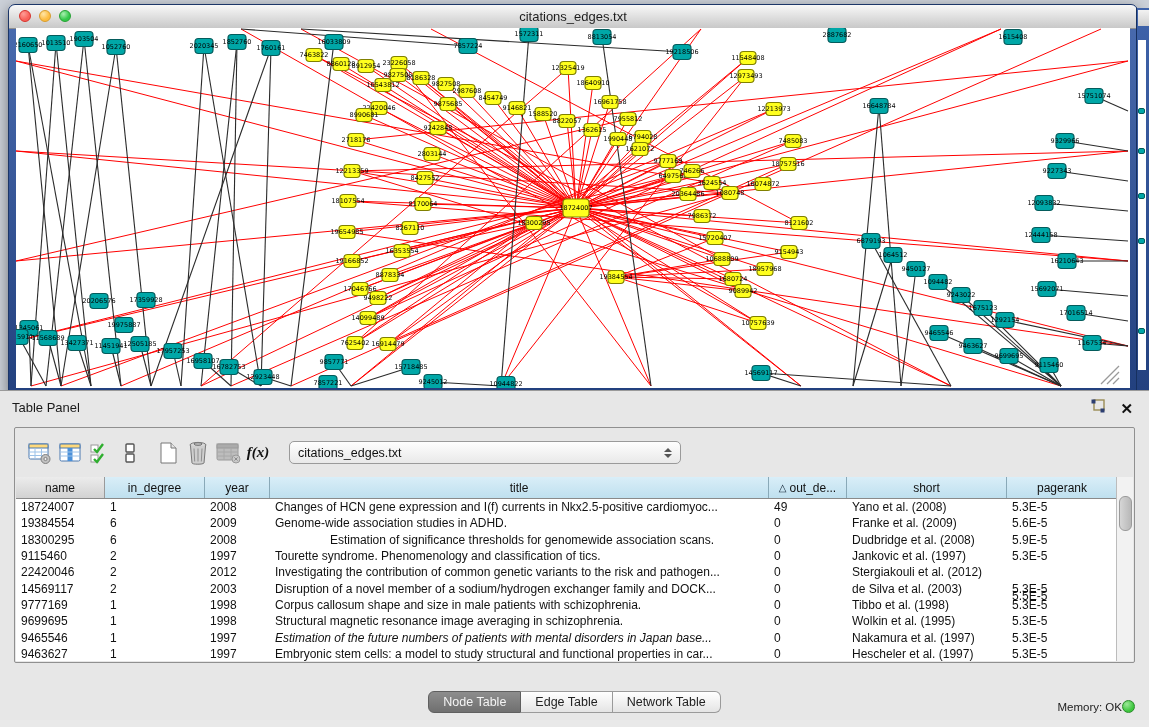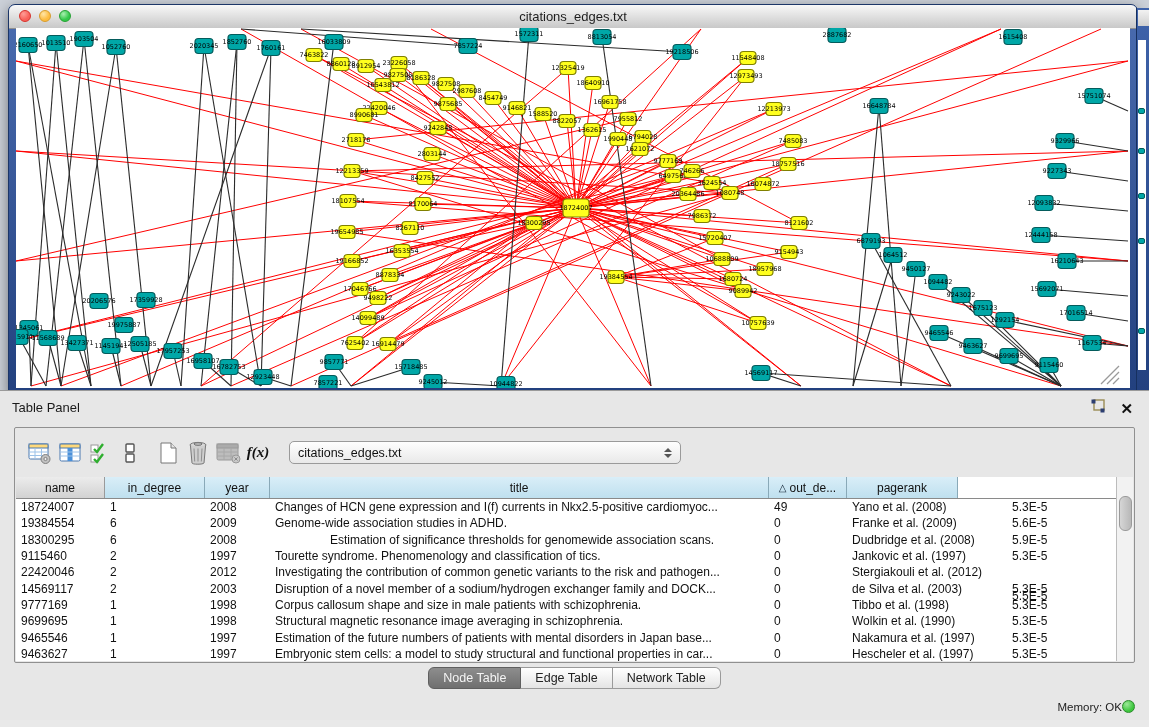--- a/index.html
+++ b/index.html
@@ -60,21 +60,21 @@
   .th.gray{background:linear-gradient(#ececec,#d2d2d2);border-right:1px solid #9a9a9a;}
   .sortglyph{font-size:10px;margin-right:3px;color:#123;}
   .tr{display:flex;height:16.3px;align-items:center;font-size:12px;color:#111;}
   .td{box-sizing:border-box;padding-left:5px;white-space:nowrap;overflow:hidden;}
   .vscroll{position:absolute;right:1px;top:49px;width:16px;bottom:1px;background:#f2f2f2;border-left:1px solid #bcbcbc;}
   .vthumb{position:absolute;left:2px;top:19px;width:11px;height:33px;border:1px solid #9a9a9a;border-radius:6px;
       background:linear-gradient(90deg,#d6d6d6,#b8b8b8);}
 
   .tabbar{position:absolute;left:0;top:276px;width:100%;display:flex;justify-content:center;}
   .seg{height:22px;padding:0 14px;display:flex;align-items:center;font-size:12.5px;color:#222;
-      background:linear-gradient(#ffffff,#e4e4e4);border:1px solid #9a9a9a;border-left:none;box-sizing:border-box;}
+      background:linear-gradient(#ffffff,#e4e4e4);border:1px solid #9a9a9a;border-left:none;box-sizing:border-box;margin-top:24px;}
   .seg:first-child{border-left:1px solid #9a9a9a;border-radius:6px 0 0 6px;}
   .seg:last-child{border-radius:0 6px 6px 0;}
   .seg.active{background:linear-gradient(#8d8d8d,#6f6f6f);color:#f4f4f4;border-color:#5f5f5f;}
 
   .statusbar{position:absolute;right:14px;bottom:7px;display:flex;align-items:center;
       font-size:11.5px;color:#222;}
   .memdot{width:13px;height:13px;border-radius:50%;box-sizing:border-box;
       background:radial-gradient(circle at 35% 30%,#9ee89a,#3cc63c 65%);border:1px solid #2a8a2a;}
 </style>
 </head>
@@ -623,20 +623,23 @@
           <div class="th" style="width: 65px;">
             <span>year</span>
           </div>
           <div class="th" style="width: 499px;">
             <span>title</span>
           </div>
           <div class="th" style="width: 78px;">
             <span class="sortglyph">△</span>
             <span>out_de...</span>
           </div>
+          <div class="th" style="width: 160px;">
+            <span>short</span>
+          </div>
           <div class="th" style="width: 111px;">
             <span>pagerank</span>
           </div>
         </div>
       <div id="tbody">
           <div class="tr">
             <div class="td" style="width: 89px;">18724007</div>
             <div class="td" style="width: 100px;">1</div>
             <div class="td" style="width: 65px;">2008</div>
             <div class="td" style="width: 499px;">Changes of HCN gene expression and I(f) currents in Nkx2.5-positive cardiomyoc...</div>
@@ -697,28 +700,28 @@
             <div class="td" style="width: 78px;">0</div>
             <div class="td" style="width: 160px;">Tibbo et al. (1998)</div>
             <div class="td" style="width: 111px;">5.3E-5</div>
           </div>
           <div class="tr">
             <div class="td" style="width: 89px;">9699695</div>
             <div class="td" style="width: 100px;">1</div>
             <div class="td" style="width: 65px;">1998</div>
             <div class="td" style="width: 499px;">Structural magnetic resonance image averaging in schizophrenia.</div>
             <div class="td" style="width: 78px;">0</div>
-            <div class="td" style="width: 160px;">Wolkin et al. (1990)</div>
+            <div class="td" style="width: 160px;">Wolkin et al. (1995)</div>
             <div class="td" style="width: 111px;">5.3E-5</div>
           </div>
           <div class="tr">
             <div class="td" style="width: 89px;">9465546</div>
             <div class="td" style="width: 100px;">1</div>
             <div class="td" style="width: 65px;">1997</div>
-            <div class="td" style="width: 499px;">Estimation of the future numbers of patients with mental disorders in Japan base...</div>
+            <div class="td" style="width: 499px; font-style: italic;">Estimation of the future numbers of patients with mental disorders in Japan base...</div>
             <div class="td" style="width: 78px;">0</div>
             <div class="td" style="width: 160px;">Nakamura et al. (1997)</div>
             <div class="td" style="width: 111px;">5.3E-5</div>
           </div>
           <div class="tr">
             <div class="td" style="width: 89px;">9463627</div>
             <div class="td" style="width: 100px;">1</div>
             <div class="td" style="width: 65px;">1997</div>
             <div class="td" style="width: 499px;">Embryonic stem cells: a model to study structural and functional properties in car...</div>
             <div class="td" style="width: 78px;">0</div>

